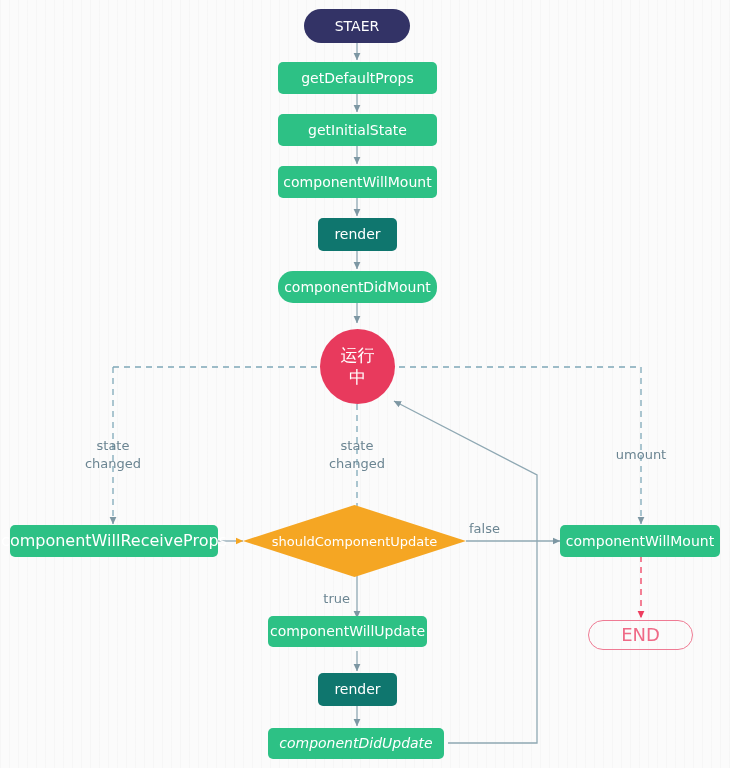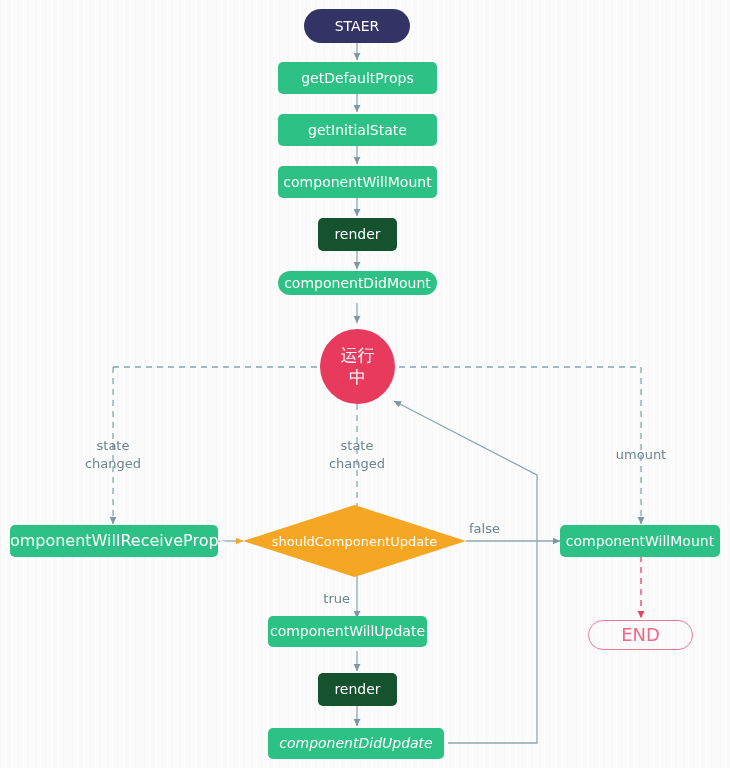--- a/index.html
+++ b/index.html
@@ -14,21 +14,21 @@
   }
   #stage{position:relative;width:730px;height:768px;}
   svg.edges{position:absolute;left:0;top:0;width:730px;height:768px;pointer-events:none;}
 
   .node{position:absolute;box-sizing:border-box;display:flex;align-items:center;
         justify-content:center;text-align:center;color:#ffffff;
         font-size:14px;line-height:1.15;white-space:nowrap;}
 
   .n-start{background:#333366;border-radius:18px;}
   .n-green{background:#2dc185;border-radius:5px;}
-  .n-red{background:#14532d;border-radius:5px;}
+  .n-red{background:#0f766e;border-radius:5px;}
   .n-circle{background:#e83a5d;border-radius:50%;font-size:17px;flex-direction:column;}
   .n-circle span{display:block;line-height:1.25;}
   .n-end{background:transparent;border:1px solid #ef7b94;border-radius:16px;color:#ef6a87;
          font-size:18px;}
 
   .n-diamond{position:absolute;display:flex;align-items:center;justify-content:center;}
   .n-diamond .dshape{position:absolute;left:0;top:0;width:100%;height:100%;}
   .n-diamond .dlabel{position:relative;color:#fff;font-size:13px;white-space:nowrap;z-index:2;}
 
   .elabel{position:absolute;color:#6b8592;font-size:13px;line-height:1.35;text-align:center;
@@ -97,21 +97,21 @@
   <div class="node n-start" style="left:304px;top:9px;width:106px;height:34px;">STAER</div>
 
   <div class="node n-green" style="left:278px;top:62px;width:159px;height:32px;">getDefaultProps</div>
 
   <div class="node n-green" style="left:278px;top:114px;width:159px;height:32px;">getInitialState</div>
 
   <div class="node n-green" style="left:278px;top:166px;width:159px;height:32px;">componentWillMount</div>
 
   <div class="node n-red" style="left:318px;top:218px;width:79px;height:33px;">render</div>
 
-  <div class="node n-green" style="left:278px;top:271px;width:159px;height:24px;border-radius:15px;">componentDidMount</div>
+  <div class="node n-green" style="left:278px;top:271px;width:159px;height:32px;border-radius:15px;">componentDidMount</div>
 
   <div class="node n-circle" style="left:320px;top:329px;width:75px;height:75px;">
     <span>运行</span>
     <span>中</span>
   </div>
 
   <div class="node n-green" style="left:10px;top:525px;width:208px;height:32px;font-size:16px;">componentWillReceiveProps</div>
 
   <div class="n-diamond" style="left:243px;top:505px;width:223px;height:72px;">
     <svg class="dshape" viewBox="0 0 223 72" preserveAspectRatio="none">

